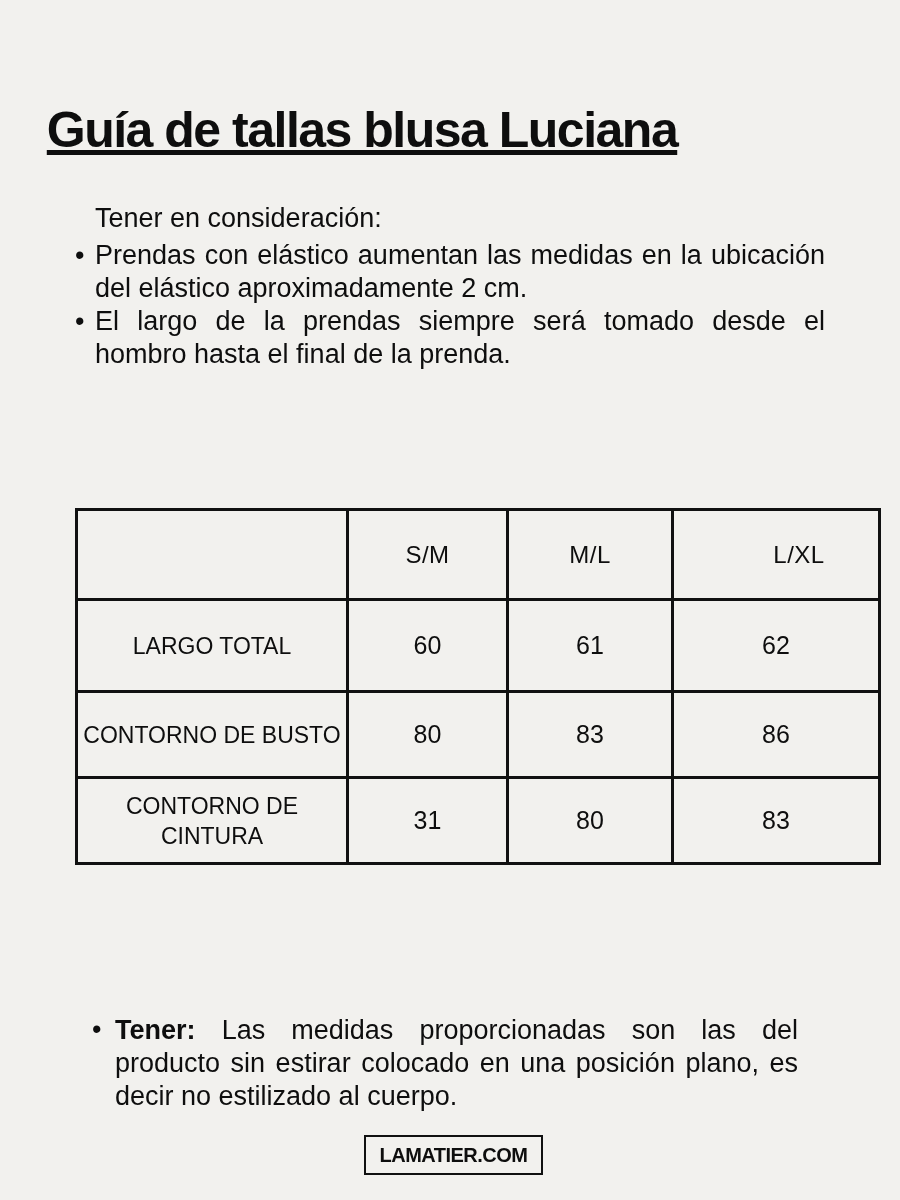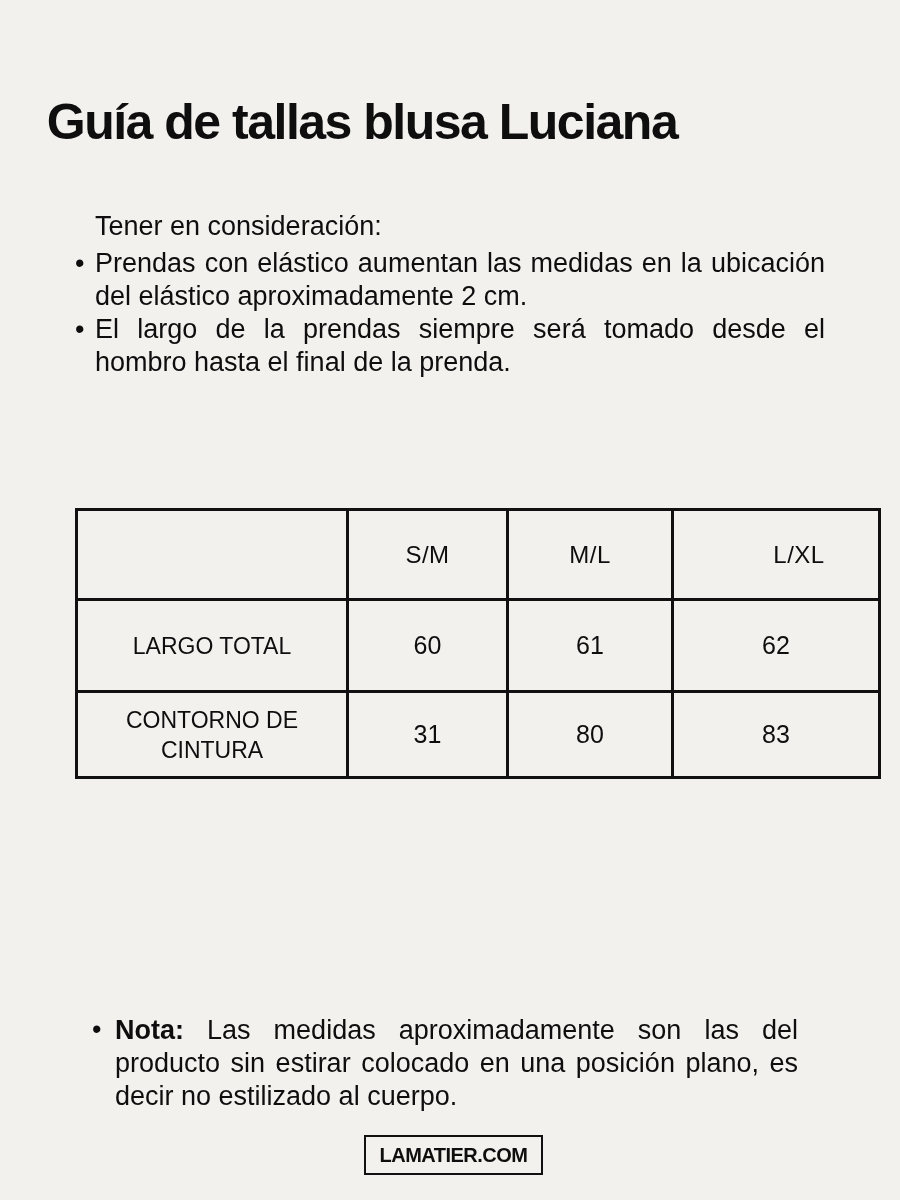--- a/index.html
+++ b/index.html
@@ -12,42 +12,43 @@
     position: relative;
     overflow: hidden;
     background: #f2f1ee;
     color: #0e0e0e;
     font-family: "Liberation Sans", sans-serif;
   }
 
   
   .page-title {
     position: absolute;
-    top: 58px;
+    top: 66px;
     left: 0;
     width: 724px;
     text-align: center;
     font-size: 50px;
     font-weight: bold;
     letter-spacing: -1.5px;
     line-height: 60px;
+    text-decoration: underline;
   }
 
   
   .considerations {
     position: absolute;
     top: 198px;
     left: 75px;
     width: 750px;
     font-size: 27px;
     line-height: 33px;
   }
   .considerations-heading {
     padding-left: 20px;
-    margin: 12px 0 4px 0;
+    margin: 4px 0 4px 0;
   }
   .considerations-list {
     margin: 0;
     padding: 0;
     list-style: none;
   }
   .consideration-item {
     position: relative;
     padding-left: 20px;
     text-align: justify;
@@ -165,34 +166,40 @@
     <th class="col-s size-col-header">S/M</th>
     <th class="col-m size-col-header">M/L</th>
     <th class="col-l size-col-header">L/XL</th>
   </tr>
   <tr class="row-0">
     <td class="row-label">LARGO TOTAL</td>
     <td class="cell-value">60</td>
     <td class="cell-value">61</td>
     <td class="cell-value">62</td>
   </tr>
+  <tr class="row-1">
+    <td class="row-label">CONTORNO DE BUSTO</td>
+    <td class="cell-value">80</td>
+    <td class="cell-value">83</td>
+    <td class="cell-value">86</td>
+  </tr>
   <tr class="row-2">
     <td class="row-label">CONTORNO DE CINTURA</td>
     <td class="cell-value">31</td>
     <td class="cell-value">80</td>
     <td class="cell-value">83</td>
   </tr>
 </tbody>
   </table>
 
 <div class="note">
   <span class="bullet">•</span>
   <span class="note-body">
-    <span class="note-label">Nota:</span>
-    <span>Las medidas aproximadamente son las del producto sin estirar colocado en una posición plano, es decir no estilizado al cuerpo.</span>
+    <span class="note-label">Tener:</span>
+    <span>Las medidas proporcionadas son las del producto sin estirar colocado en una posición plano, es decir no estilizado al cuerpo.</span>
   </span>
 </div>
 
 <div class="footer">
   <div class="brand-box">
     <span class="brand-label">LAMATIER.COM</span>
   </div>
 </div>
 
 </body></html>

